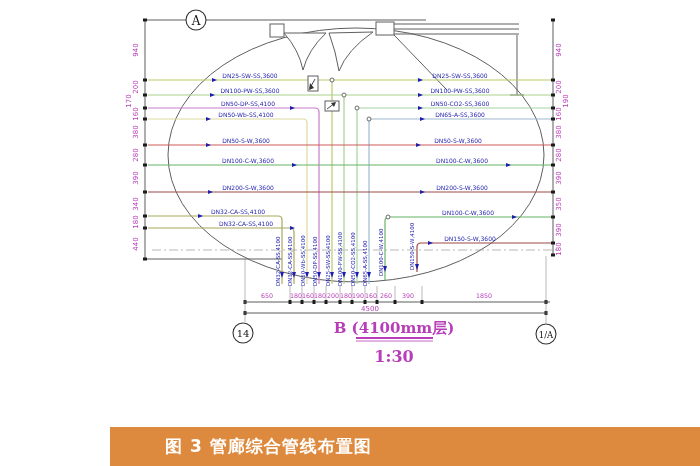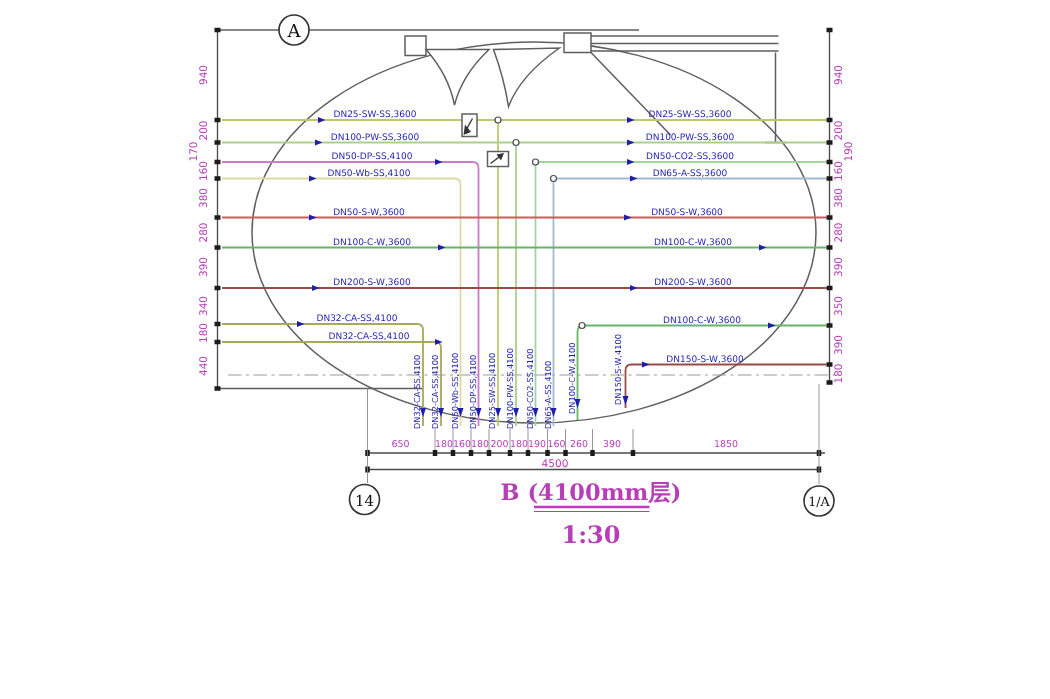--- a/index.html
+++ b/index.html
@@ -175,13 +175,16 @@
   </g>
 
   <g>
     <text class="ttl" x="394" y="333" font-size="15">B (4100mm层)</text>
     <path class="mag" d="M356,338 H433" stroke-width="1.8"></path>
     <path class="mag" d="M356,341 H433" stroke-width="0.8"></path>
     <text class="ttl" x="394" y="362" font-size="16">1:30</text>
   </g>
 </svg>
 
+<div class="caption-bar">
+  <span>图 3 管廊综合管线布置图</span>
+</div>
 </div>
 
 </body></html>

